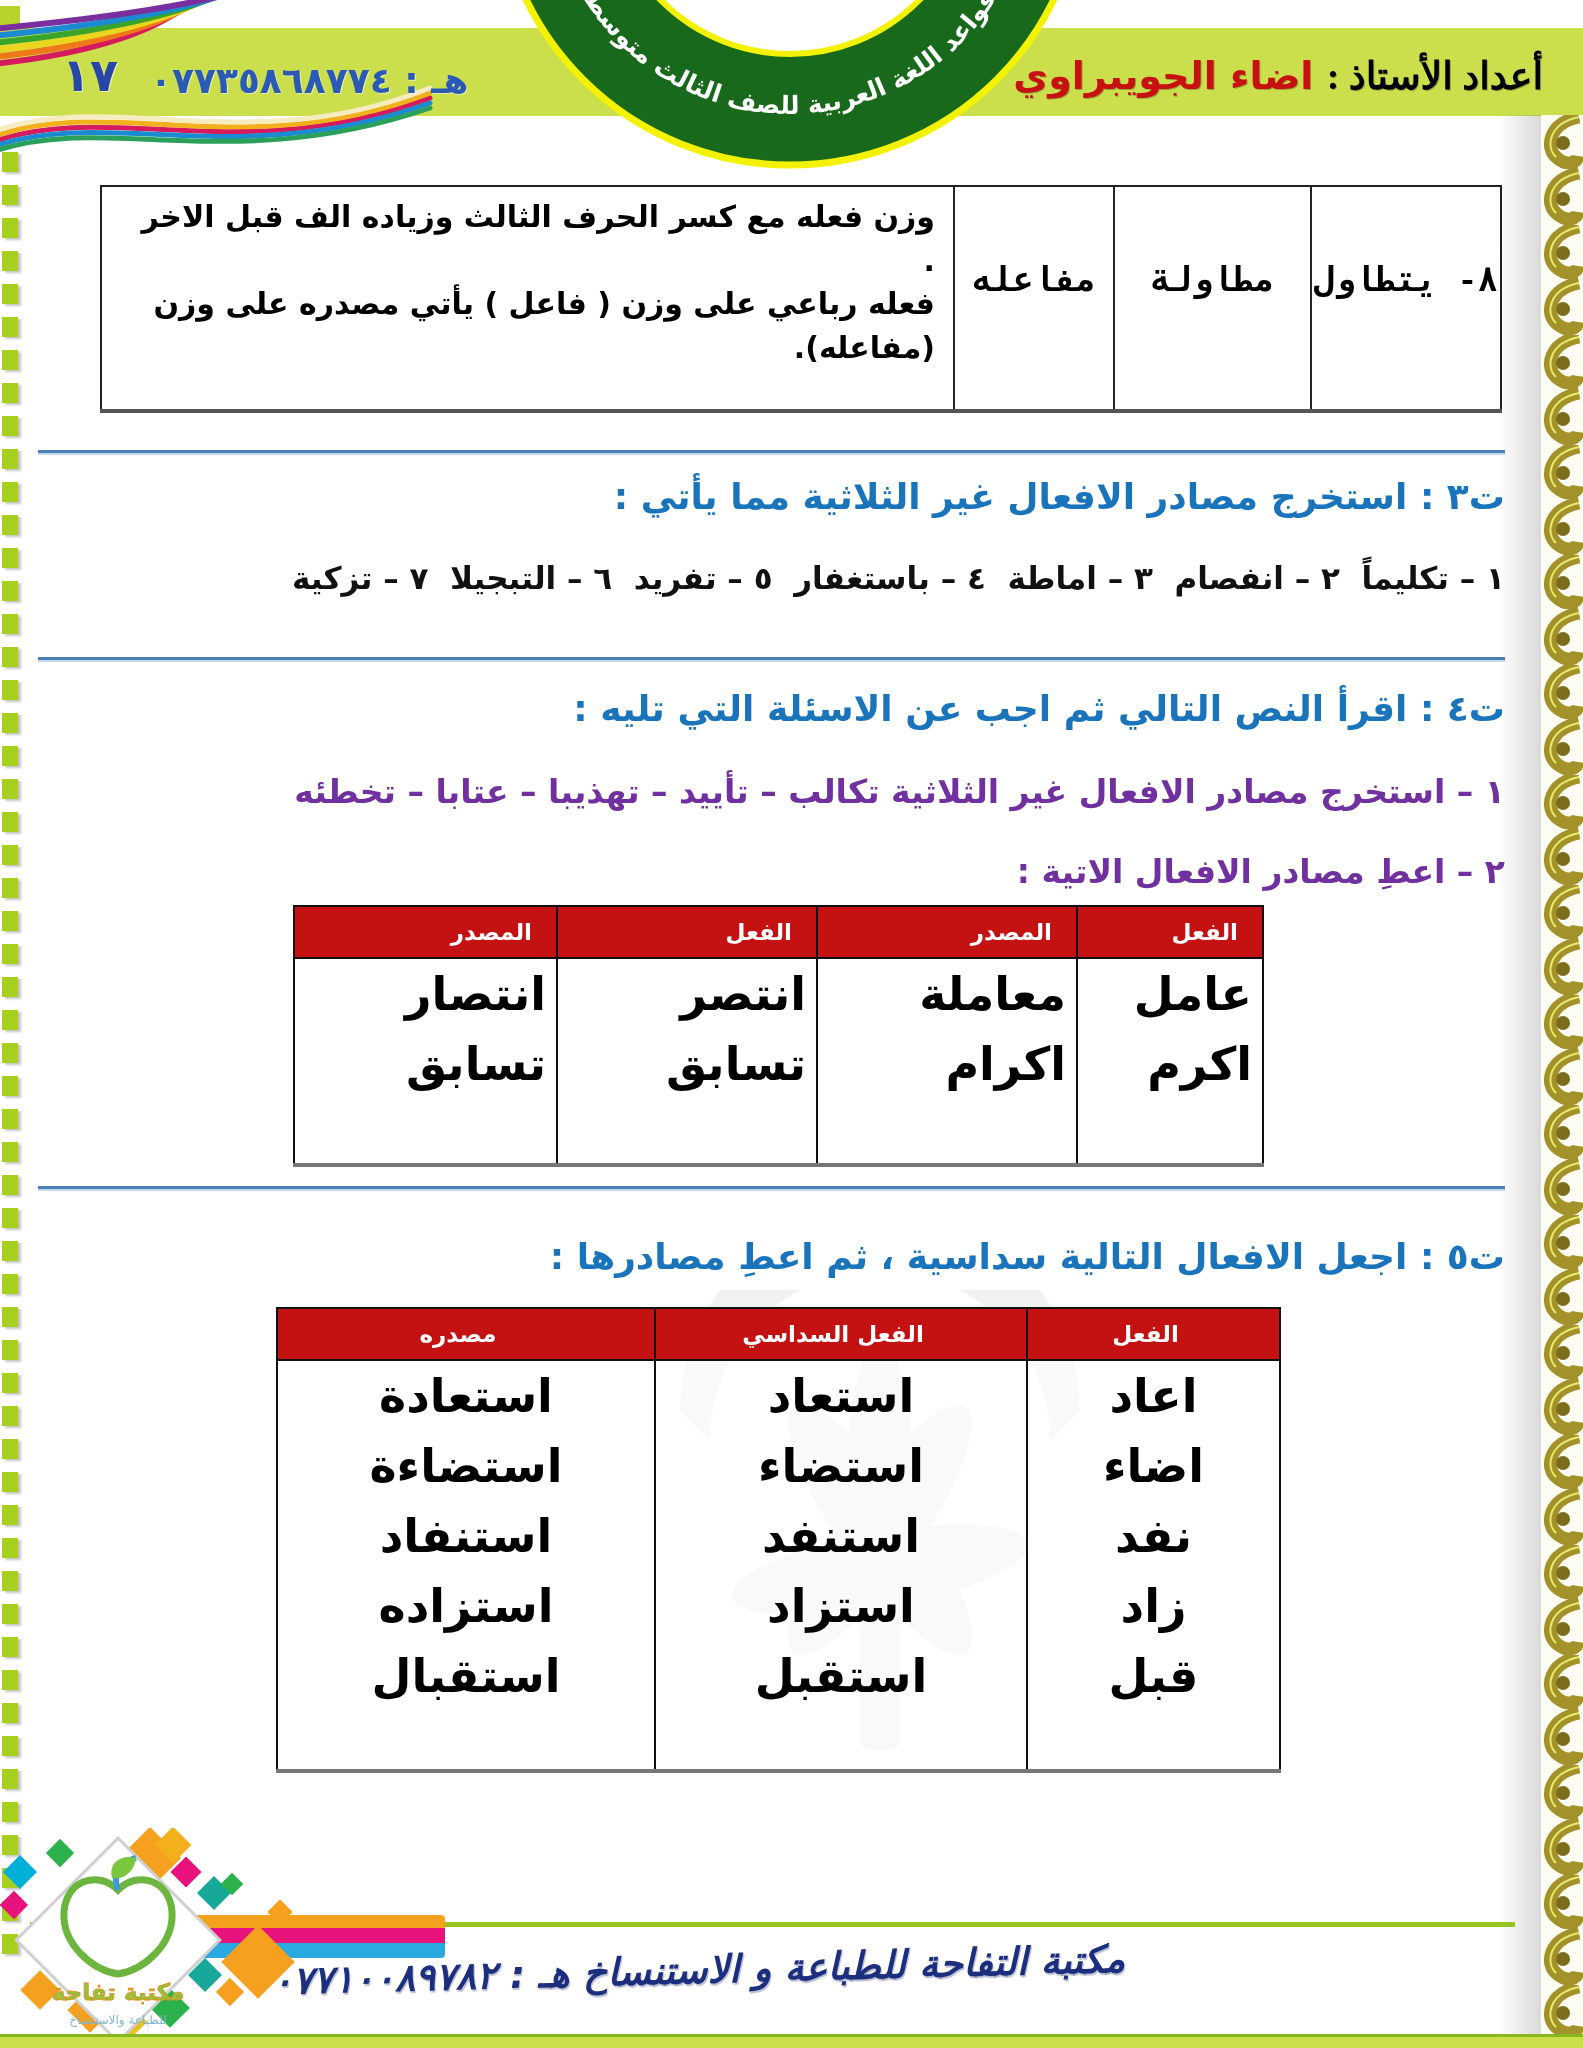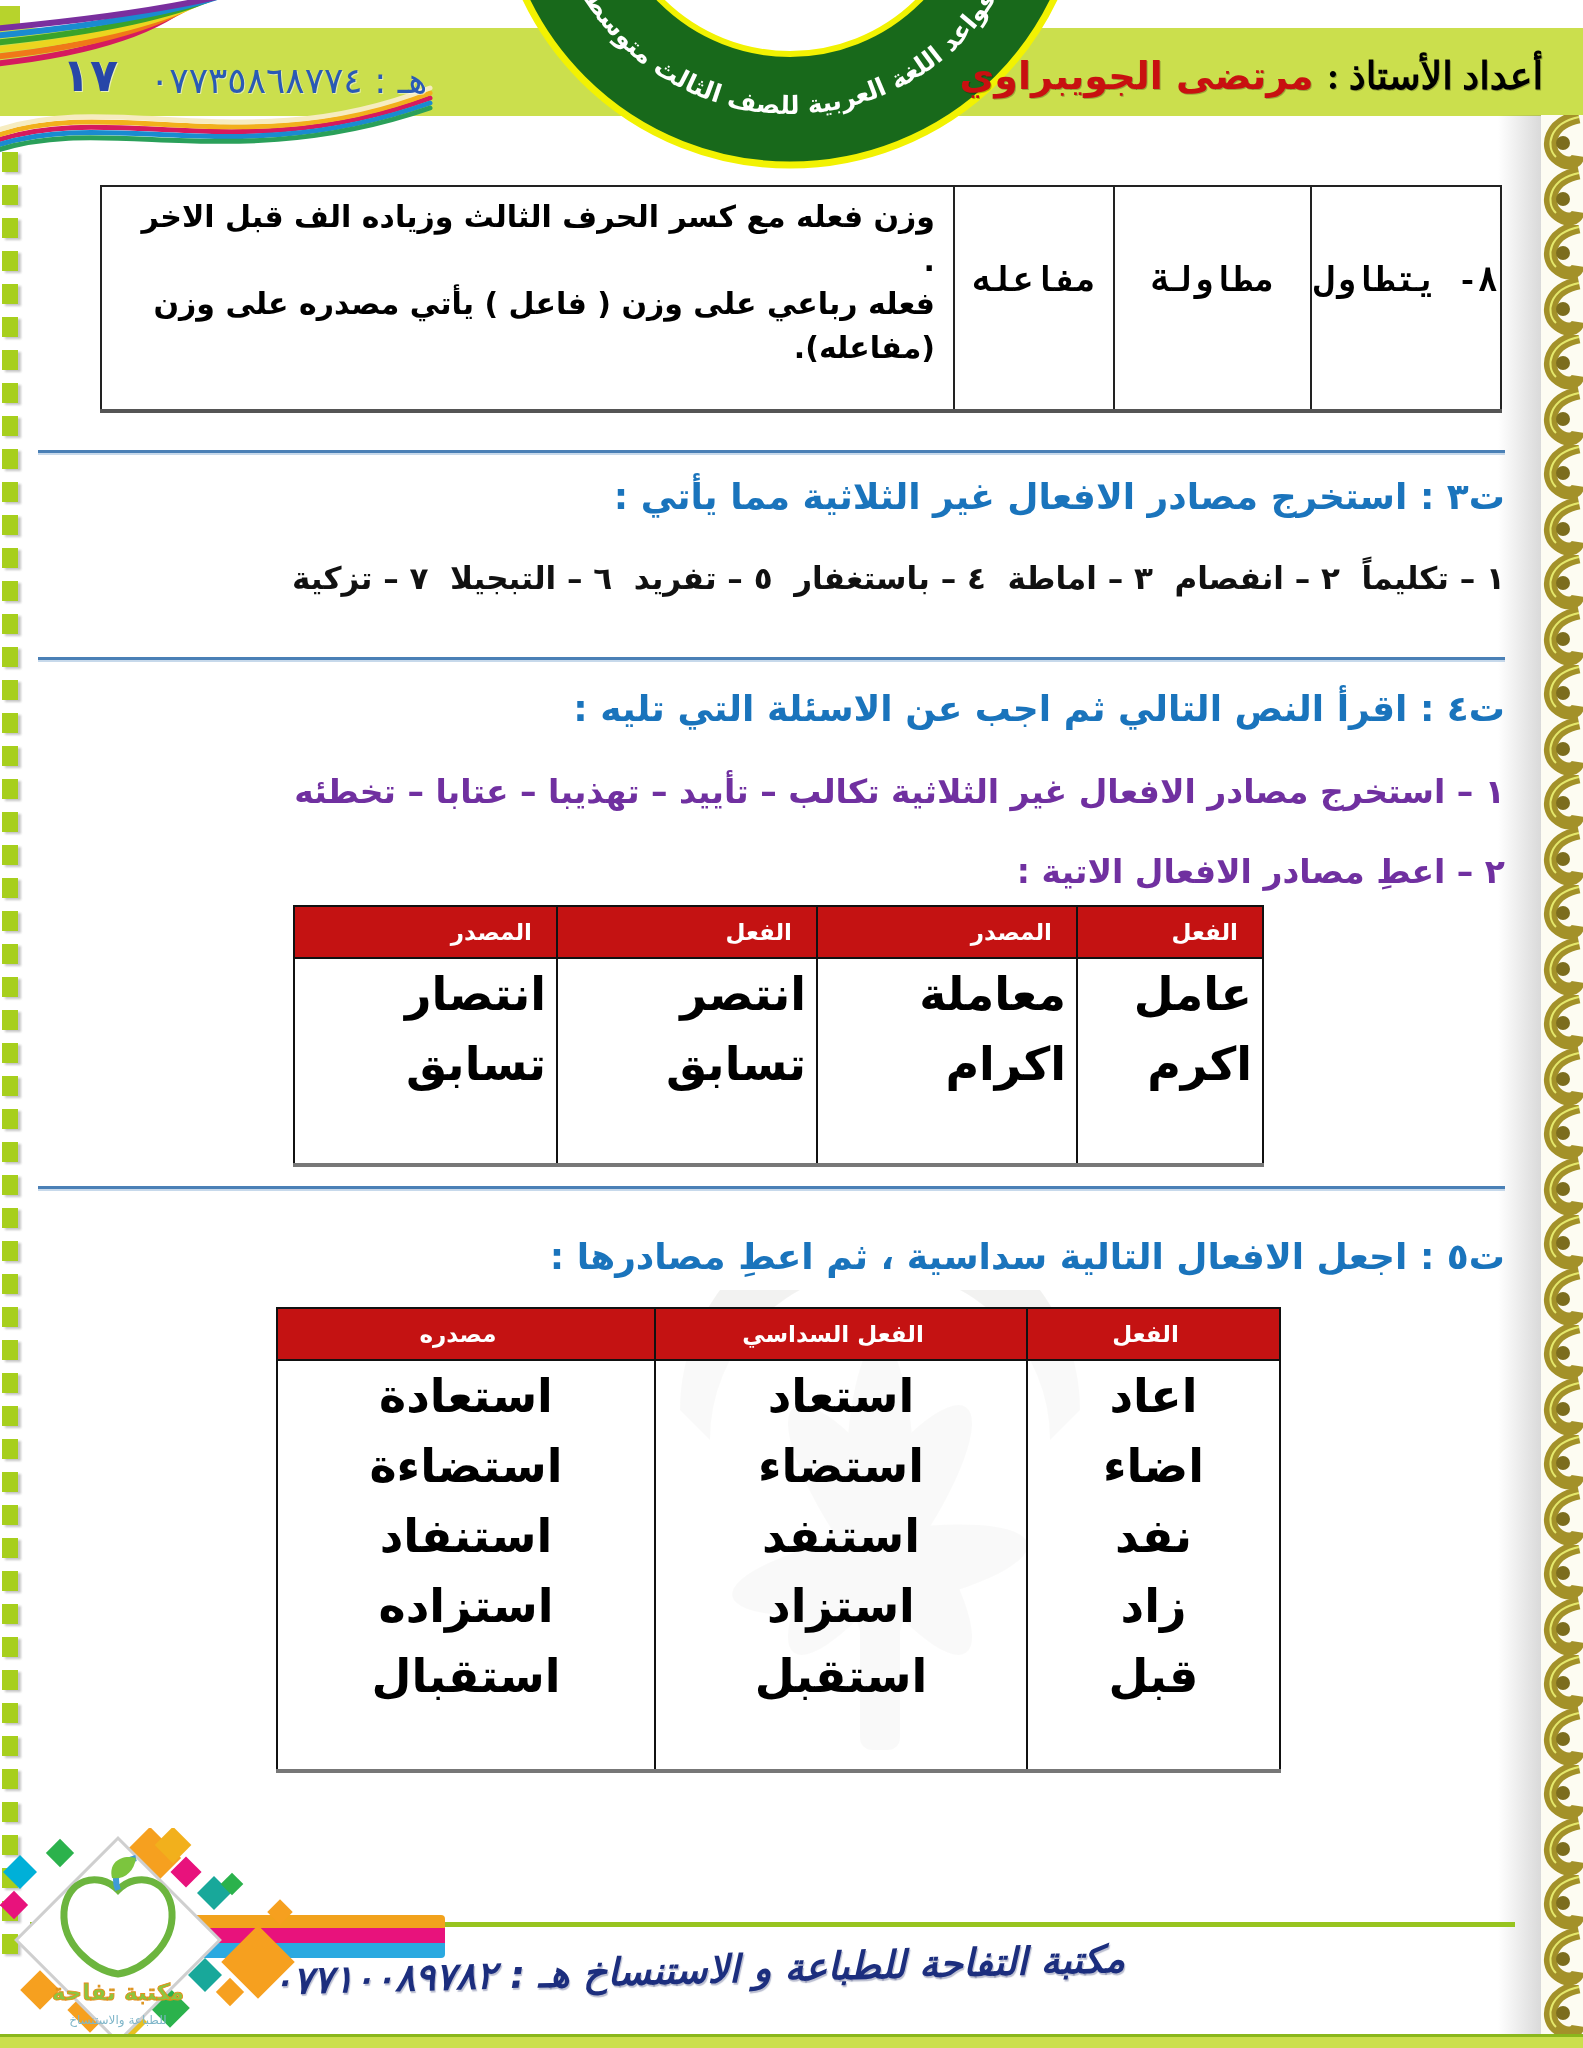--- a/index.html
+++ b/index.html
@@ -5,21 +5,21 @@
   html,body{margin:0;padding:0;background:#e8e8e8;}
   .page{position:relative;width:1583px;height:2048px;background:#ffffff;overflow:hidden;
         font-family:"DejaVu Sans",sans-serif;margin:0 auto;}
   .abs{position:absolute;}
 
   
   .band{left:0;top:28px;width:1583px;height:88px;background:#cbdf4d;}
   .corner-square{left:0;top:6px;width:20px;height:20px;background:#b7d32c;}
   .page-num{left:62px;top:48px;font-size:46px;font-weight:bold;color:#2746a8;
             text-shadow:1px 1px 0 rgba(255,255,255,.6);}
-  .phone{left:150px;top:60px;font-size:36px;font-weight:normal;color:#2a5ab5;direction:rtl;
+  .phone{left:150px;top:60px;font-size:36px;font-weight:bold;color:#2a5ab5;direction:rtl;
          text-shadow:1px 1px 0 rgba(255,255,255,.5);}
   .prepared{right:40px;top:54px;font-size:38px;font-weight:bold;direction:rtl;white-space:nowrap;}
   .prepared .lbl{color:#000000;text-shadow:1px 1px 0 rgba(0,0,0,.25);font-family:Liberation Serif, serif;}
   .prepared .nm{color:#c81010;text-shadow:1px 1px 0 rgba(0,0,0,.25);}
 
   
   .left-dots{left:2px;top:152px;width:16px;height:1810px;
      background:repeating-linear-gradient(180deg,#a7cf1d 0 20px,transparent 20px 33px);
      filter:drop-shadow(3px 2px 1px rgba(90,90,90,.35));}
   .gold-shadow{left:1498px;top:115px;width:43px;height:1919px;
@@ -99,21 +99,21 @@
     </defs>
     <text font-size="25" font-weight="bold" fill="#ffffff" font-family="DejaVu Sans, sans-serif">
       <textPath href="#arcp" startOffset="50%" text-anchor="middle">قواعد اللغة العربية للصف الثالث متوسط</textPath>
     </text>
   </svg>
 
   <div class="abs page-num">١٧</div>
   <div class="abs phone">هـ : ٠٧٧٣٥٨٦٨٧٧٤</div>
   <div class="abs prepared">
     <span class="lbl">أعداد الأستاذ :</span>
-    <span class="nm">مرتضى الجويبراوي</span>
+    <span class="nm">اضاء الجويبراوي</span>
   </div>
 
   <div class="abs left-dots"></div>
   <div class="abs gold-shadow"></div>
   <svg class="abs" style="left:1541px;top:115px" width="42" height="1919">
     <defs>
       <pattern id="goldp" width="42" height="110" patternUnits="userSpaceOnUse">
         <rect width="42" height="110" fill="#fdfcf2"></rect>
         <path d="M38 2 C8 8 4 32 15 42 C26 52 36 48 37 41" fill="none" stroke="#a39129" stroke-width="13"></path>
         <path d="M38 58 C8 64 4 88 15 98 C26 108 36 104 37 97" fill="none" stroke="#a39129" stroke-width="13"></path>

